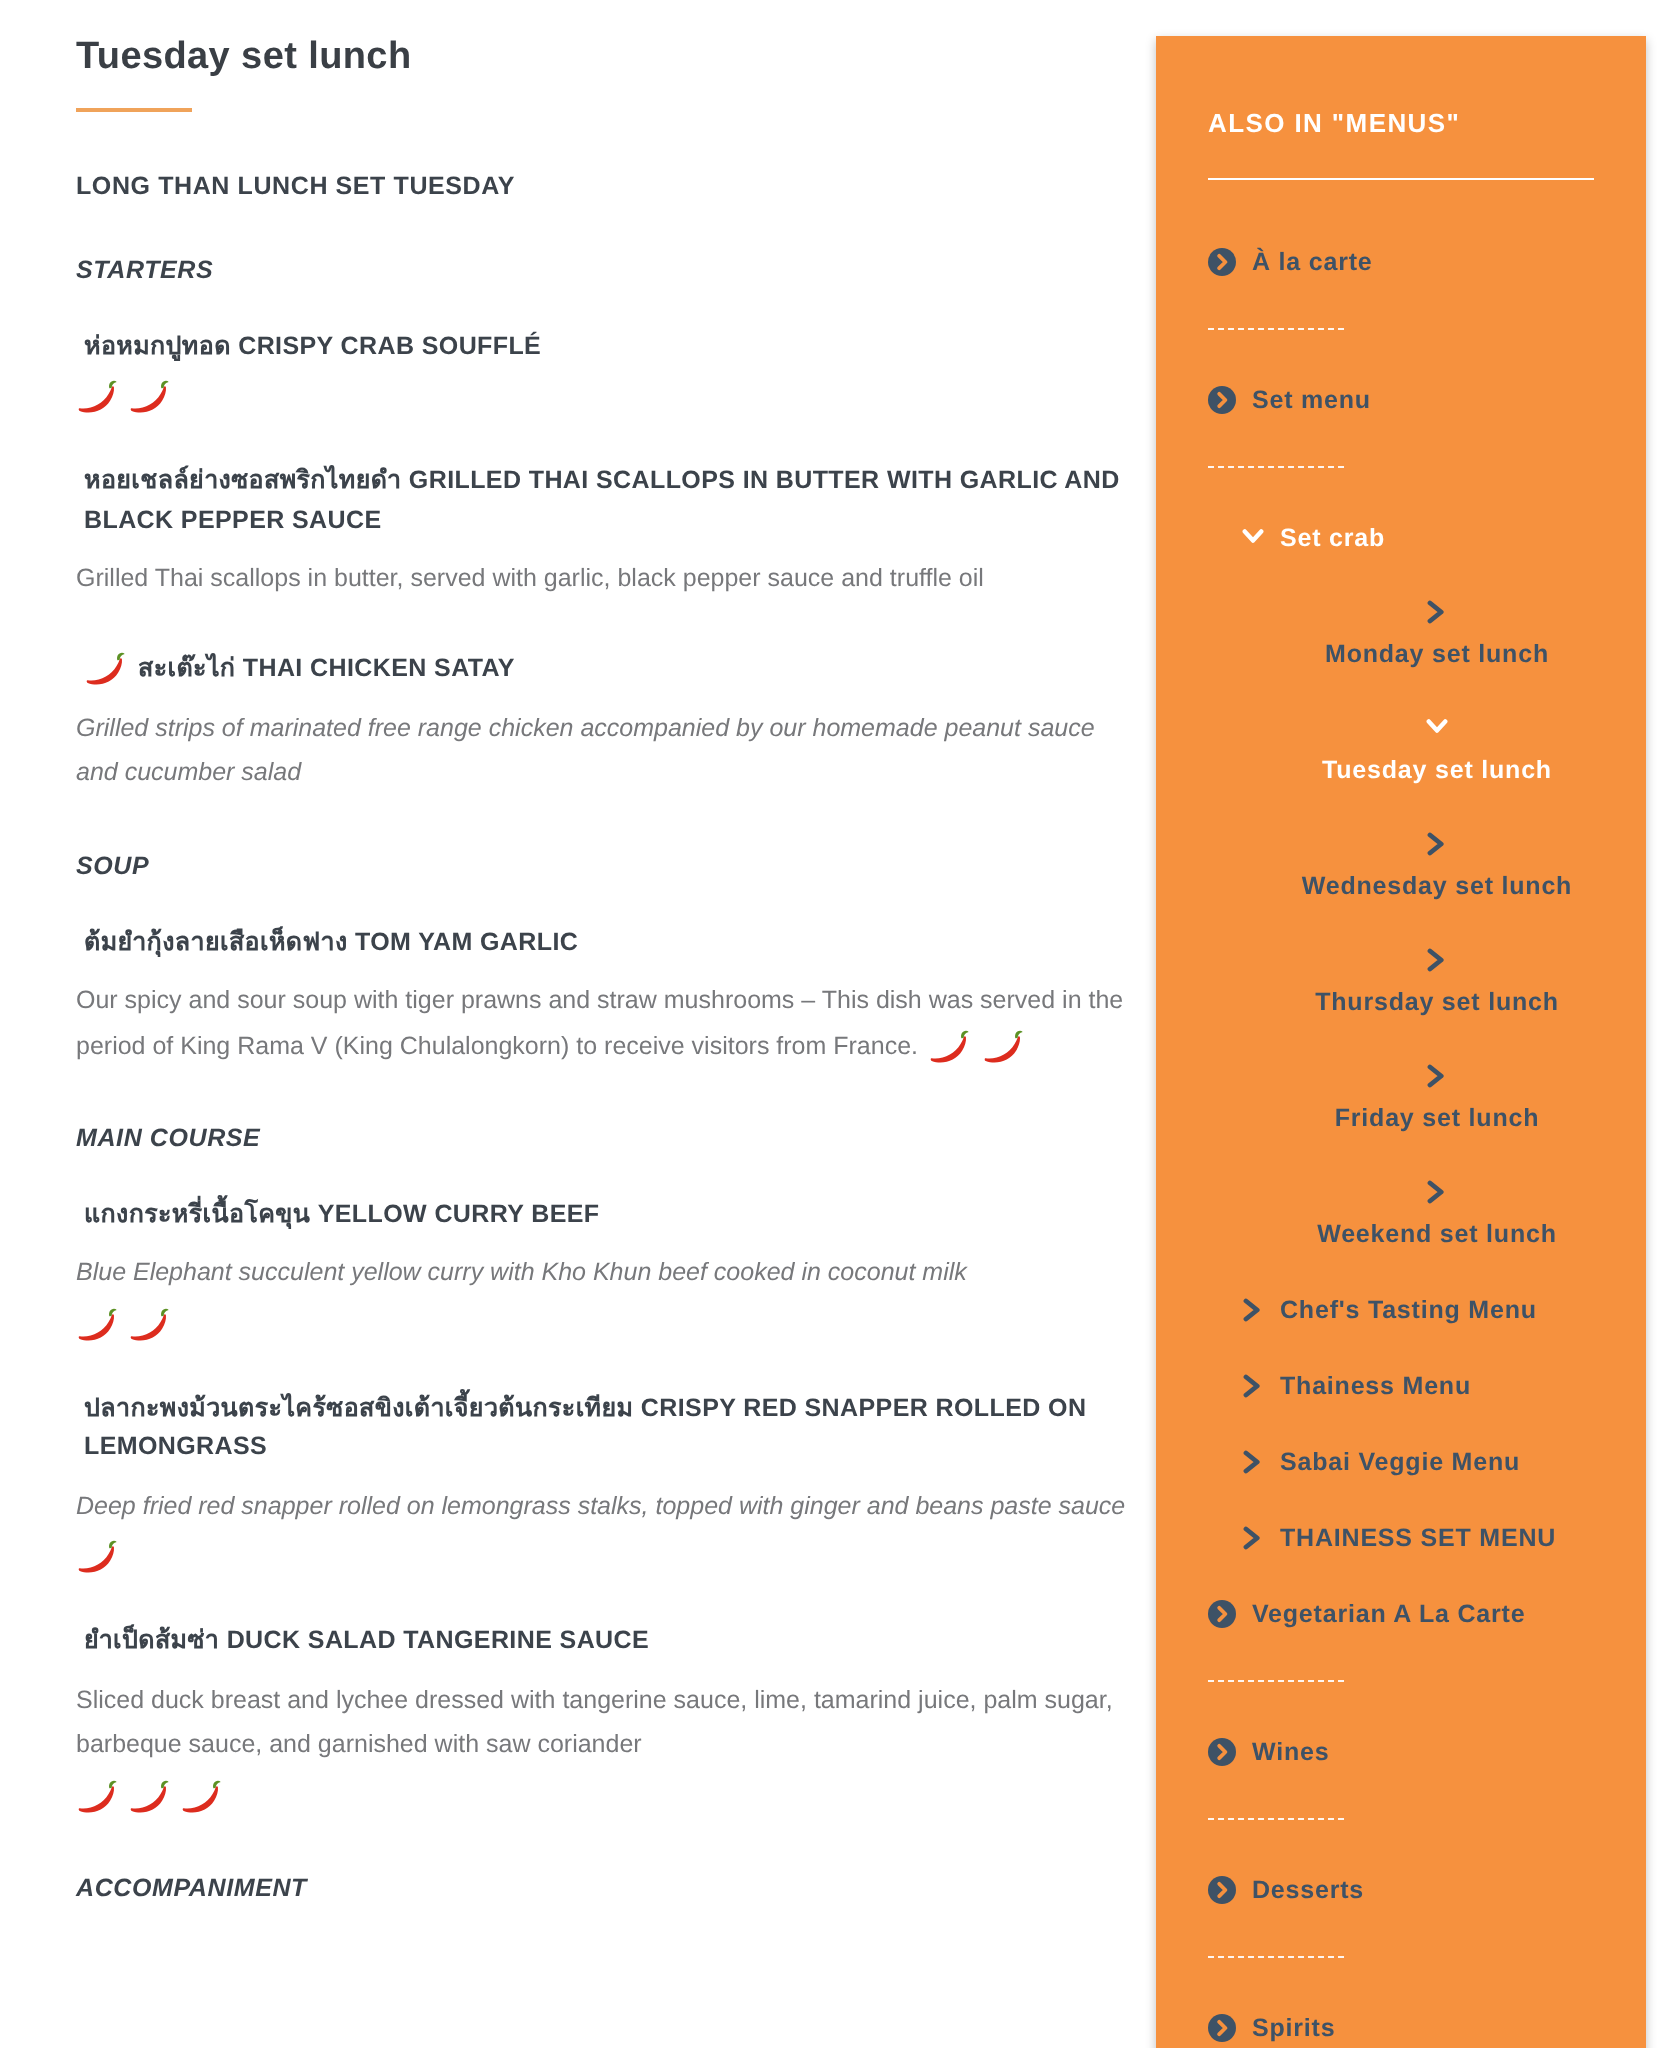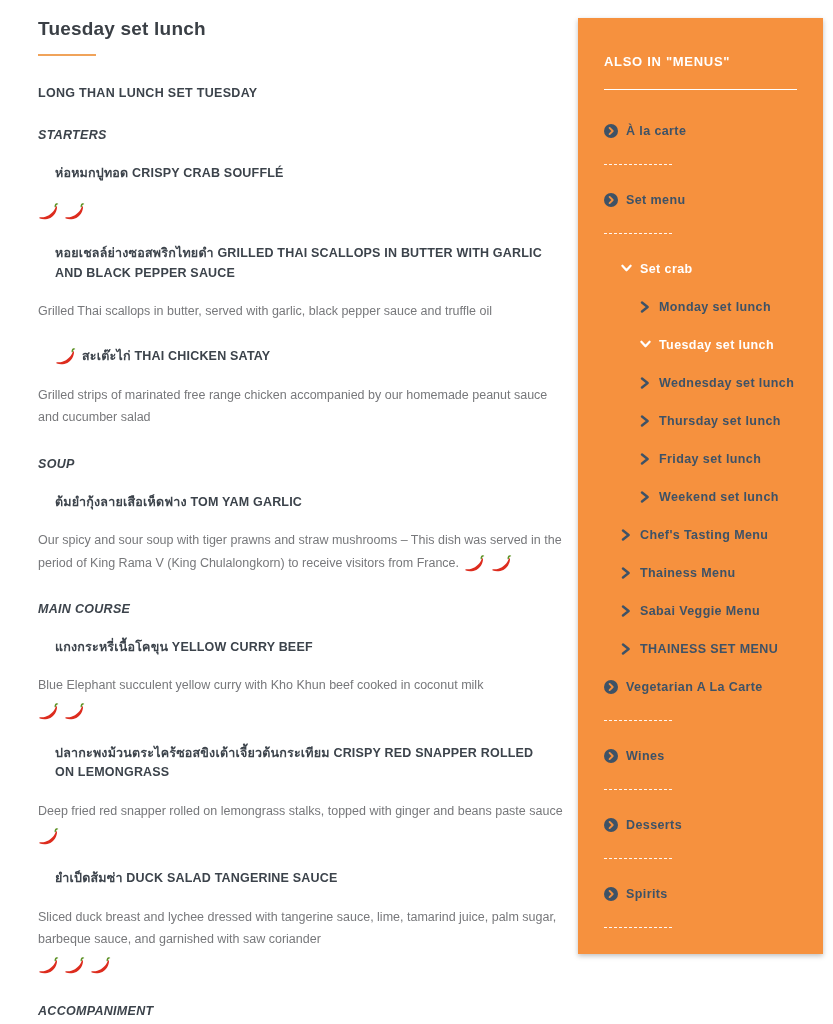--- a/index.html
+++ b/index.html
@@ -16,27 +16,27 @@
   }
   .title-underline { width:58px; height:2px; background:#F0A35A; margin-top:14px; }
   .subtitle {
     margin:30px 0 0; font-size:12.5px; font-weight:bold; color:#3C434B; letter-spacing:.3px;
   }
   .section-heading {
     margin:28px 0 0; font-size:12.5px; font-weight:bold; color:#3C434B; letter-spacing:.3px;font-style:italic;
   }
   .menu-item { margin-top:22px; }
   .item-title {
-    margin:17px; font-size:12.5px; font-weight:bold; color:#3C434B;
+    margin:4px; font-size:12.5px; font-weight:bold; color:#3C434B;
     line-height:1.55; letter-spacing:.2px;
   }
   .item-desc {
     margin:8px 0 0; font-size:12.5px; color:#77787B; line-height:1.8;
   }
-  .item-desc.italic { }
+  .item-desc.italic { font-style:italic; }
   .chili-row { margin-top:3px; display:flex; gap:4px; }
   .chili { display:inline-block; width:22px; height:22px; flex:none; }
   .item-title .chili { vertical-align:-7px; margin-right:5px; }
   .item-desc .chili { vertical-align:-7px; margin-left:5px; }
 
   
   .sidebar {
     position:absolute; left:578px; top:18px; width:245px; min-height:872px;
     background:#F6913E; box-sizing:border-box; padding:32px 26px 26px;
     box-shadow:0 2px 5px rgba(0,0,0,.25);
@@ -47,21 +47,21 @@
   .sidebar-rule { height:1px; background:#ffffff; margin-top:20px; }
   .side-nav { display:block; }
   .side-row {
     display:flex; align-items:center; gap:8px;
     color:#3E5266; font-weight:bold; font-size:12.5px; letter-spacing:.4px;
     cursor:pointer; margin-top:24px;
   }
   .side-row:first-child { margin-top:34px; }
   .dashes + .side-row { margin-top:28px; }
   .side-row.lvl1 { margin-left:17px; }
-  .side-row.lvl2 { margin-left:36px; }
+  .side-row.lvl2 { margin-left:36px;flex-direction:column; }
   .side-row.active { color:#ffffff; }
   .circ { width:14px; height:14px; flex:none; display:flex; }
   .chev { width:11px; height:12px; flex:none; display:flex; }
   .chev svg { stroke:currentColor; }
   .dashes {
     width:68px; border-top:1px dashed rgba(255,255,255,.92); margin-top:26px;
   }
 </style>
 </head>
 <body>

